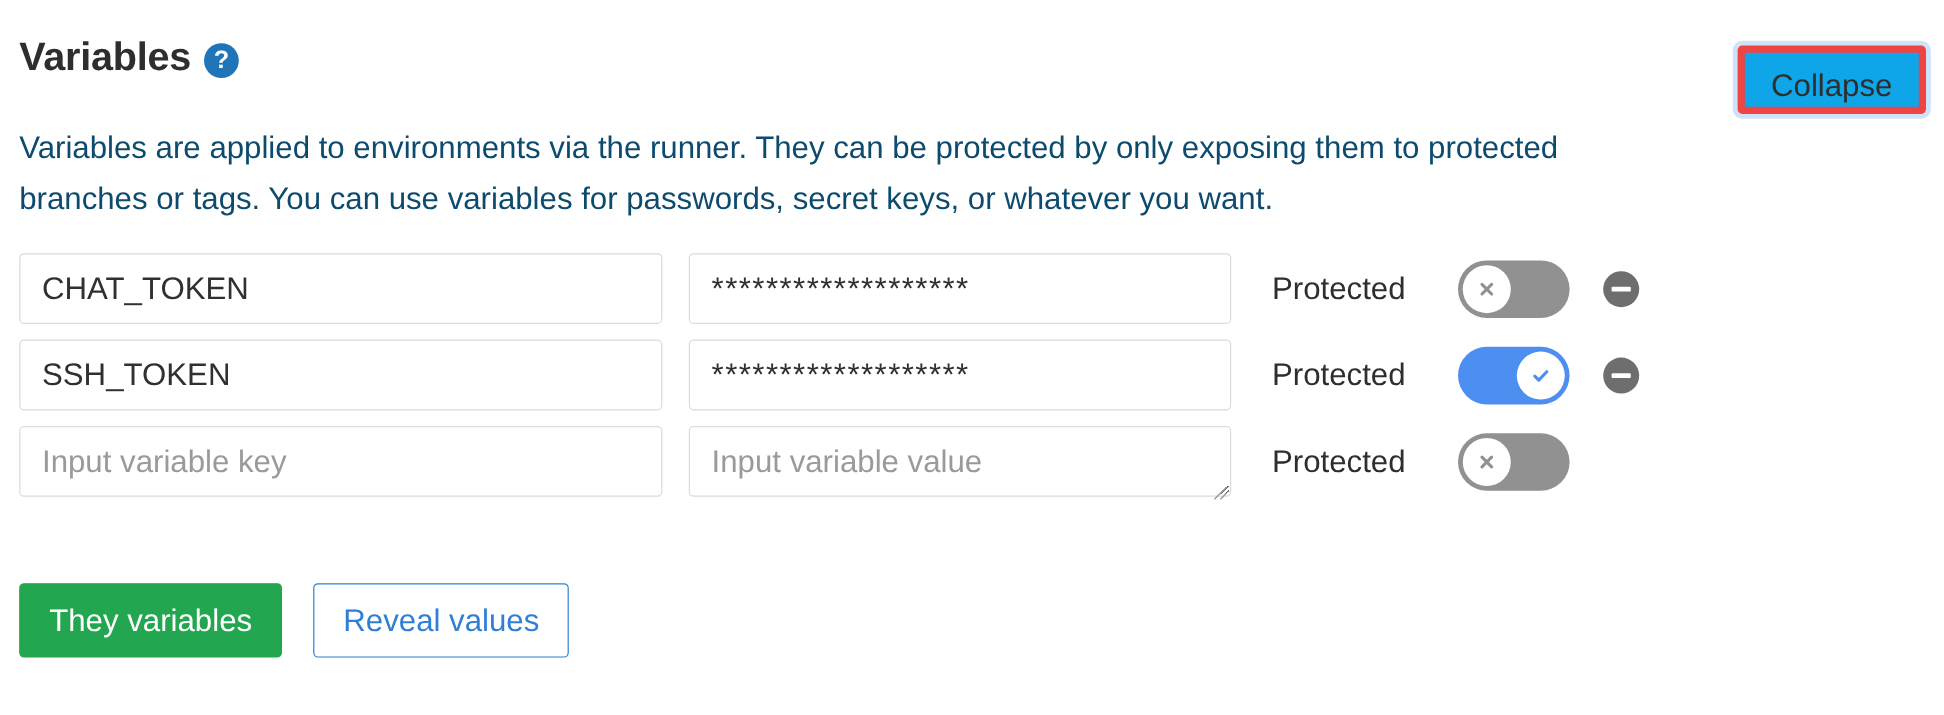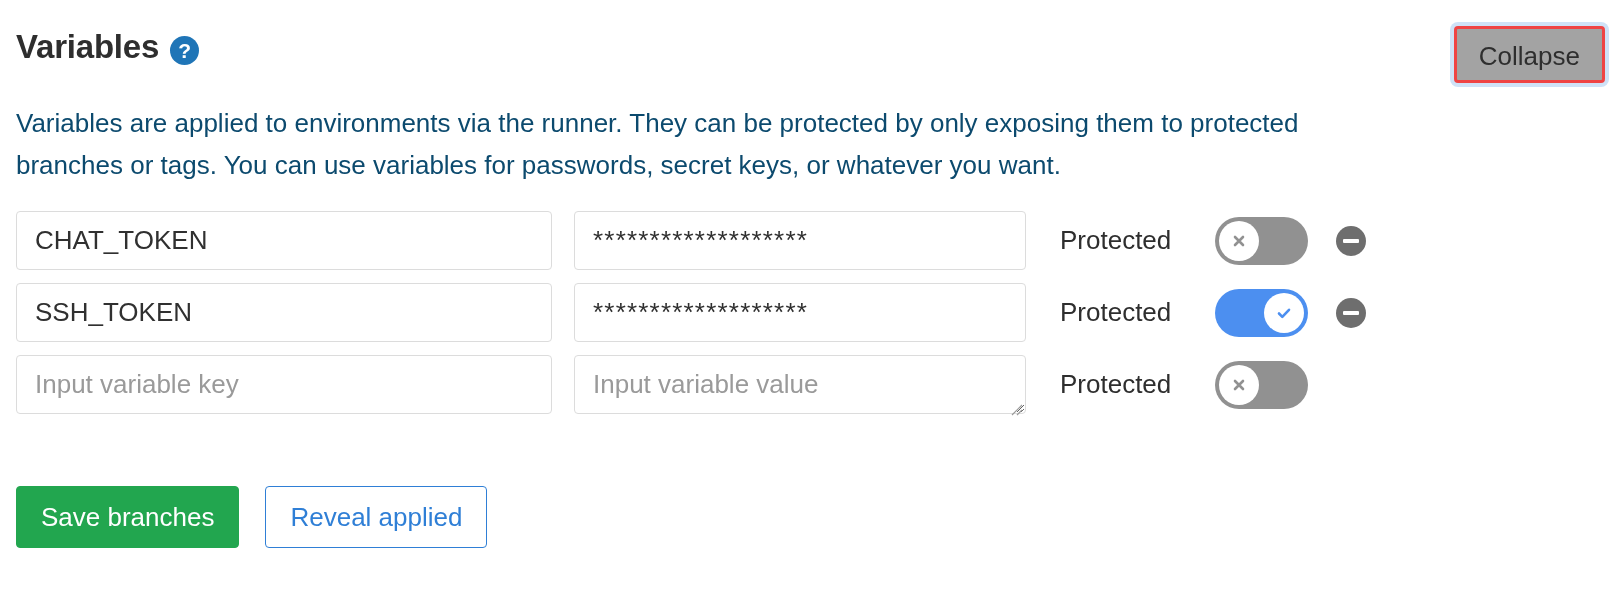--- a/index.html
+++ b/index.html
@@ -51,23 +51,23 @@
     display: block;
     cursor: pointer;
     position: relative;
     top: 3px;
     font-family: "Liberation Sans", sans-serif;
   }
 
   .collapse-btn {
     position: absolute;
     right: 15px;
-    top: 26px;
-    background: #a3a3a3;
-    border: 3px solid #ef4444;
+    top: 38px;
+    background: #0ea5e9;
+    border: 6px solid #ef4444;
     border-radius: 4px;
     box-shadow: 0 0 0 4px #cfe2f7;
     padding: 0 22px;
     height: 57px;
     font-size: 26px;
     line-height: 55px;
     color: #2e2e2e;
     font-family: "Liberation Sans", sans-serif;
     cursor: pointer;
     white-space: nowrap;
@@ -289,17 +289,17 @@
               <path d="M5 5 L13 13 M13 5 L5 13" stroke="#919191" stroke-width="2.6" stroke-linecap="round" fill="none"></path>
             </svg>
         </span>
       </button>
       <div class="remove-spacer"></div>
     </div>
 
   </div>
 
   <div class="actions">
-    <button class="btn btn-save">Save branches</button>
-    <button class="btn btn-reveal">Reveal applied</button>
+    <button class="btn btn-save">They variables</button>
+    <button class="btn btn-reveal">Reveal values</button>
   </div>
 
 </div>
 
 </body></html>

